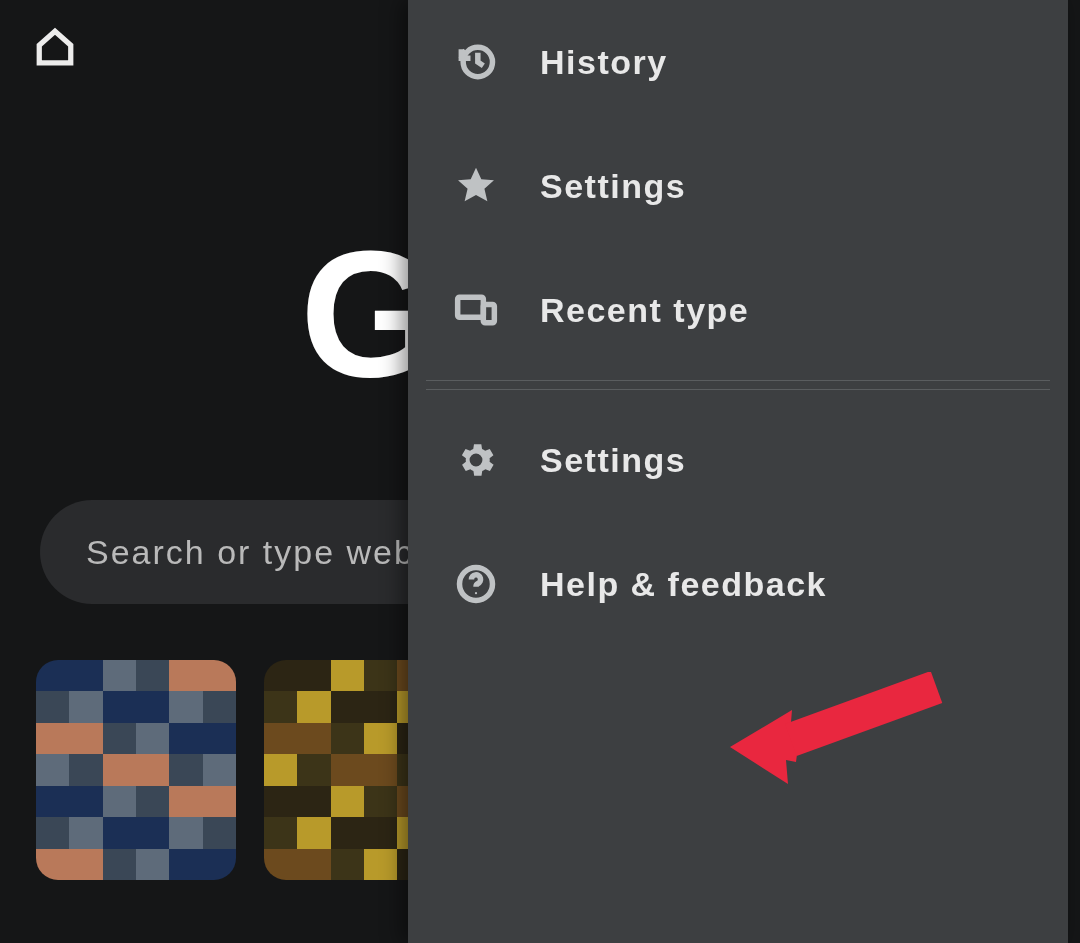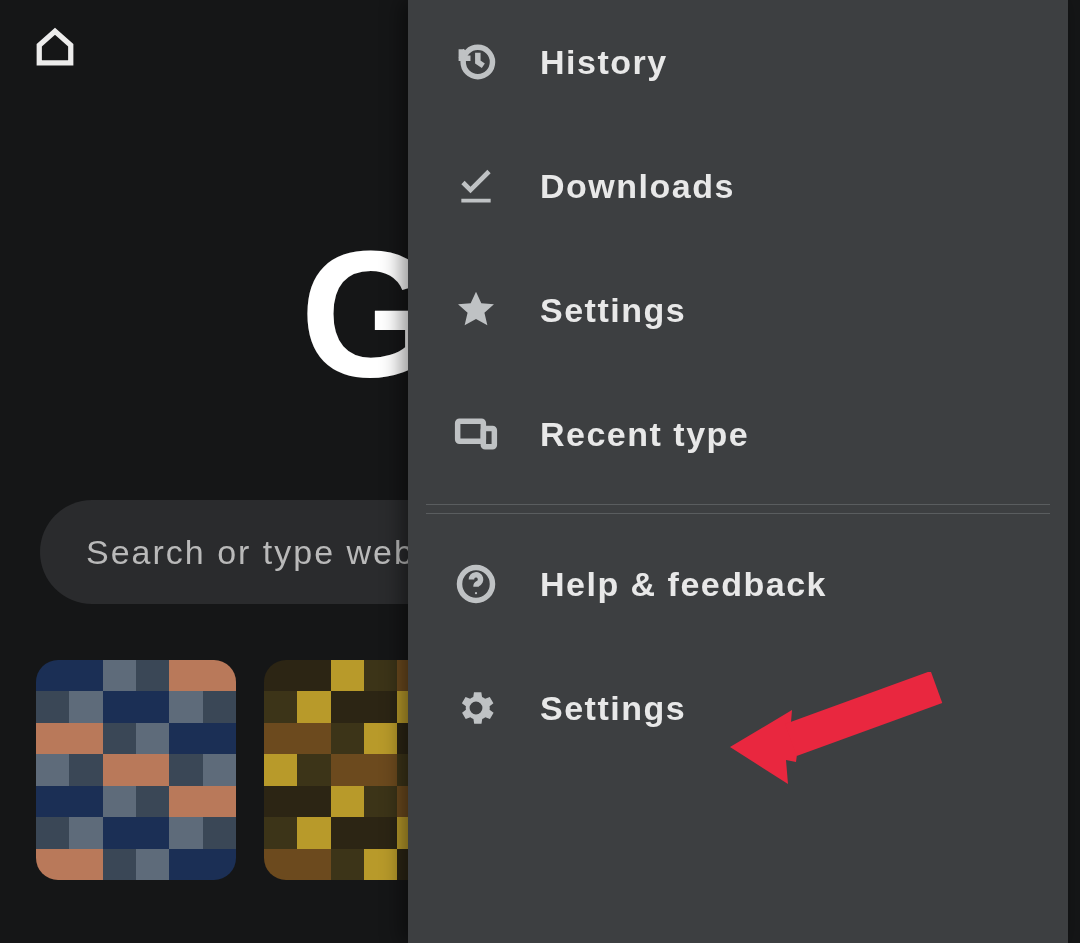--- a/index.html
+++ b/index.html
@@ -225,28 +225,20 @@
       <svg viewBox="0 0 24 24">
           <circle cx="13" cy="12" r="8"></circle>
           <path d="M13 7v5l3 2"></path>
           <path d="M4 5v5h5"></path>
           <path d="M4 10a9 9 0 0 1 2.3-4.2"></path>
         </svg>
     </span>
     <span class="lbl">History</span>
   </div>
 
-  <div class="menu-item">
-    <span class="icon">
-      <svg viewBox="0 0 24 24">
-          <path d="M4 19h16v2H4zM20 5 9 16l-5-5 1.8-1.8L9 12.4 18.2 3.2z"></path>
-        </svg>
-    </span>
-    <span class="lbl">Downloads</span>
-  </div>
 
   <div class="menu-item">
     <span class="icon">
       <svg viewBox="0 0 24 24">
           <path d="M12 2l2.9 6.3 6.9.6-5.2 4.6 1.6 6.8L12 16.9 5.8 20.3l1.6-6.8L2.2 8.9l6.9-.6z"></path>
         </svg>
     </span>
     <span class="lbl">Settings</span>
   </div>
 
@@ -257,39 +249,39 @@
           <rect x="16" y="9" width="6" height="10" rx="1"></rect>
         </svg>
     </span>
     <span class="lbl">Recent type</span>
   </div>
 
   <div class="menu-divider"></div>
 
 
   <div class="menu-divider"></div>
+
+  <div class="menu-item">
+    <span class="icon">
+      <svg viewBox="0 0 24 24">
+          <path d="M19.4 13a7.8 7.8 0 0 0 .1-1 7.8 7.8 0 0 0-.1-1l2.1-1.6-2-3.4-2.5 1a7.6 7.6 0 0 0-1.7-1l-.4-2.6h-4l-.4 2.6a7.6 7.6 0 0 0-1.7 1l-2.5-1-2 3.4L6.5 11a7.8 7.8 0 0 0-.1 1 7.8 7.8 0 0 0 .1 1l-2.1 1.6 2 3.4 2.5-1a7.6 7.6 0 0 0 1.7 1l.4 2.6h4l.4-2.6a7.6 7.6 0 0 0 1.7-1l2.5 1 2-3.4zM12 15.5A3.5 3.5 0 1 1 15.5 12 3.5 3.5 0 0 1 12 15.5z"></path>
+        </svg>
+    </span>
+    <span class="lbl">Settings</span>
+  </div>
 
   <div class="menu-item">
     <span class="icon stroke">
       <svg viewBox="0 0 24 24">
           <circle cx="12" cy="12" r="9"></circle>
           <path d="M9.5 9.5a2.5 2.5 0 1 1 3.5 2.3c-.9.4-1 1-1 1.7"></path>
           <circle cx="12" cy="17" r=".6" fill="#bfc2c4" stroke="none"></circle>
         </svg>
     </span>
     <span class="lbl">Help &amp; feedback</span>
-  </div>
-
-  <div class="menu-item">
-    <span class="icon">
-      <svg viewBox="0 0 24 24">
-          <path d="M19.4 13a7.8 7.8 0 0 0 .1-1 7.8 7.8 0 0 0-.1-1l2.1-1.6-2-3.4-2.5 1a7.6 7.6 0 0 0-1.7-1l-.4-2.6h-4l-.4 2.6a7.6 7.6 0 0 0-1.7 1l-2.5-1-2 3.4L6.5 11a7.8 7.8 0 0 0-.1 1 7.8 7.8 0 0 0 .1 1l-2.1 1.6 2 3.4 2.5-1a7.6 7.6 0 0 0 1.7 1l.4 2.6h4l.4-2.6a7.6 7.6 0 0 0 1.7-1l2.5 1 2-3.4zM12 15.5A3.5 3.5 0 1 1 15.5 12 3.5 3.5 0 0 1 12 15.5z"></path>
-        </svg>
-    </span>
-    <span class="lbl">Settings</span>
   </div>
 
 </div>
 
 <div class="arrow">
   <svg viewBox="0 0 220 120">
     <g fill="#e9273f">
       <polygon points="0,75 62,38 60,62 70,60 66,90 56,88 58,112"></polygon>
       <rect x="55" y="52" width="155" height="34" transform="rotate(-20 55 52)"></rect>
     </g>

